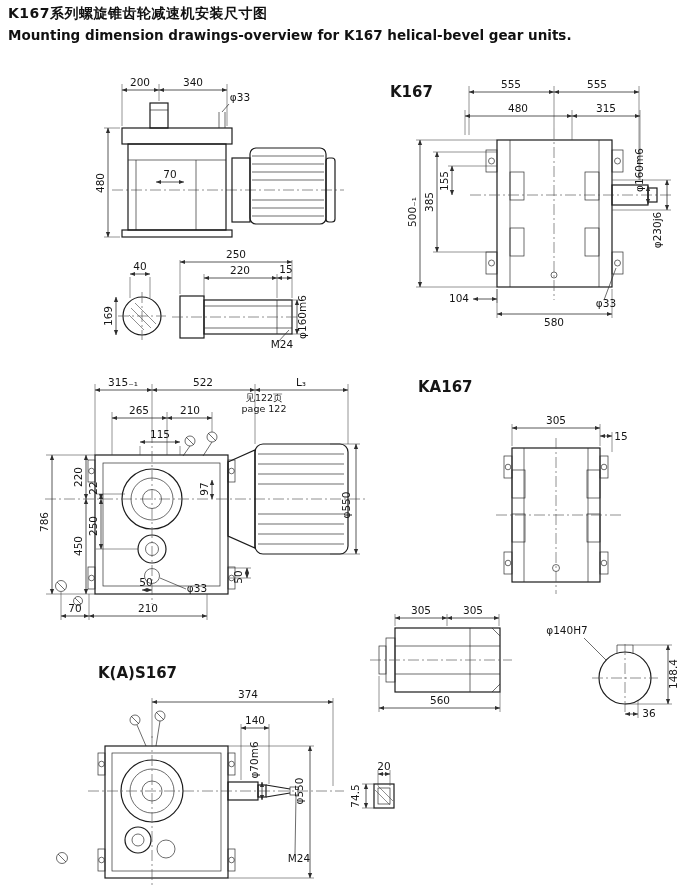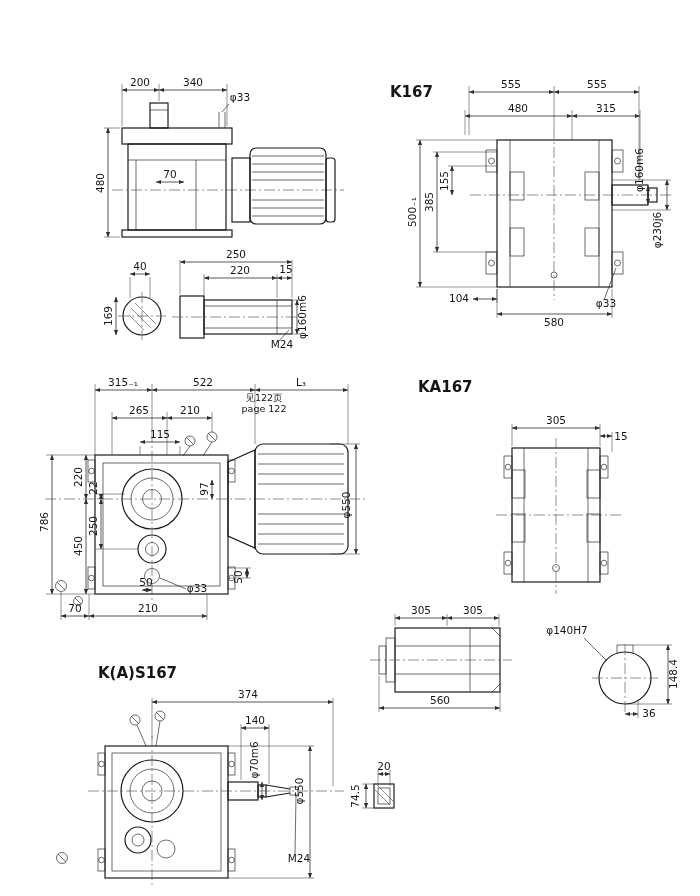--- a/index.html
+++ b/index.html
@@ -18,20 +18,22 @@
   .dim{stroke:#2e2e2e;stroke-width:.8;fill:none;marker-start:url(#ah);marker-end:url(#ah)}
   .ext{stroke:#3c3c3c;stroke-width:.55;fill:none}
   .cl{stroke:#555;stroke-width:.65;fill:none;stroke-dasharray:11 3 2 3}
   .hatch{stroke:#444;stroke-width:.6;fill:none}
 </style>
 </head>
 <body>
 
 <div class="page">
   <div class="titles">
+    <div class="t-zh">K167系列螺旋锥齿轮减速机安装尺寸图</div>
+    <div class="t-en">Mounting dimension drawings-overview for K167 helical-bevel gear units.</div>
   </div>
 
   <svg class="canvas" width="700" height="896" viewBox="0 0 700 896">
     <defs>
       <marker id="ah" viewBox="0 0 10 10" refX="9.5" refY="5" markerWidth="7" markerHeight="7" orient="auto-start-reverse">
         <path d="M0 1 L10 5 L0 9 z" fill="#2e2e2e"></path>
       </marker>
     </defs>
 
     <g>

